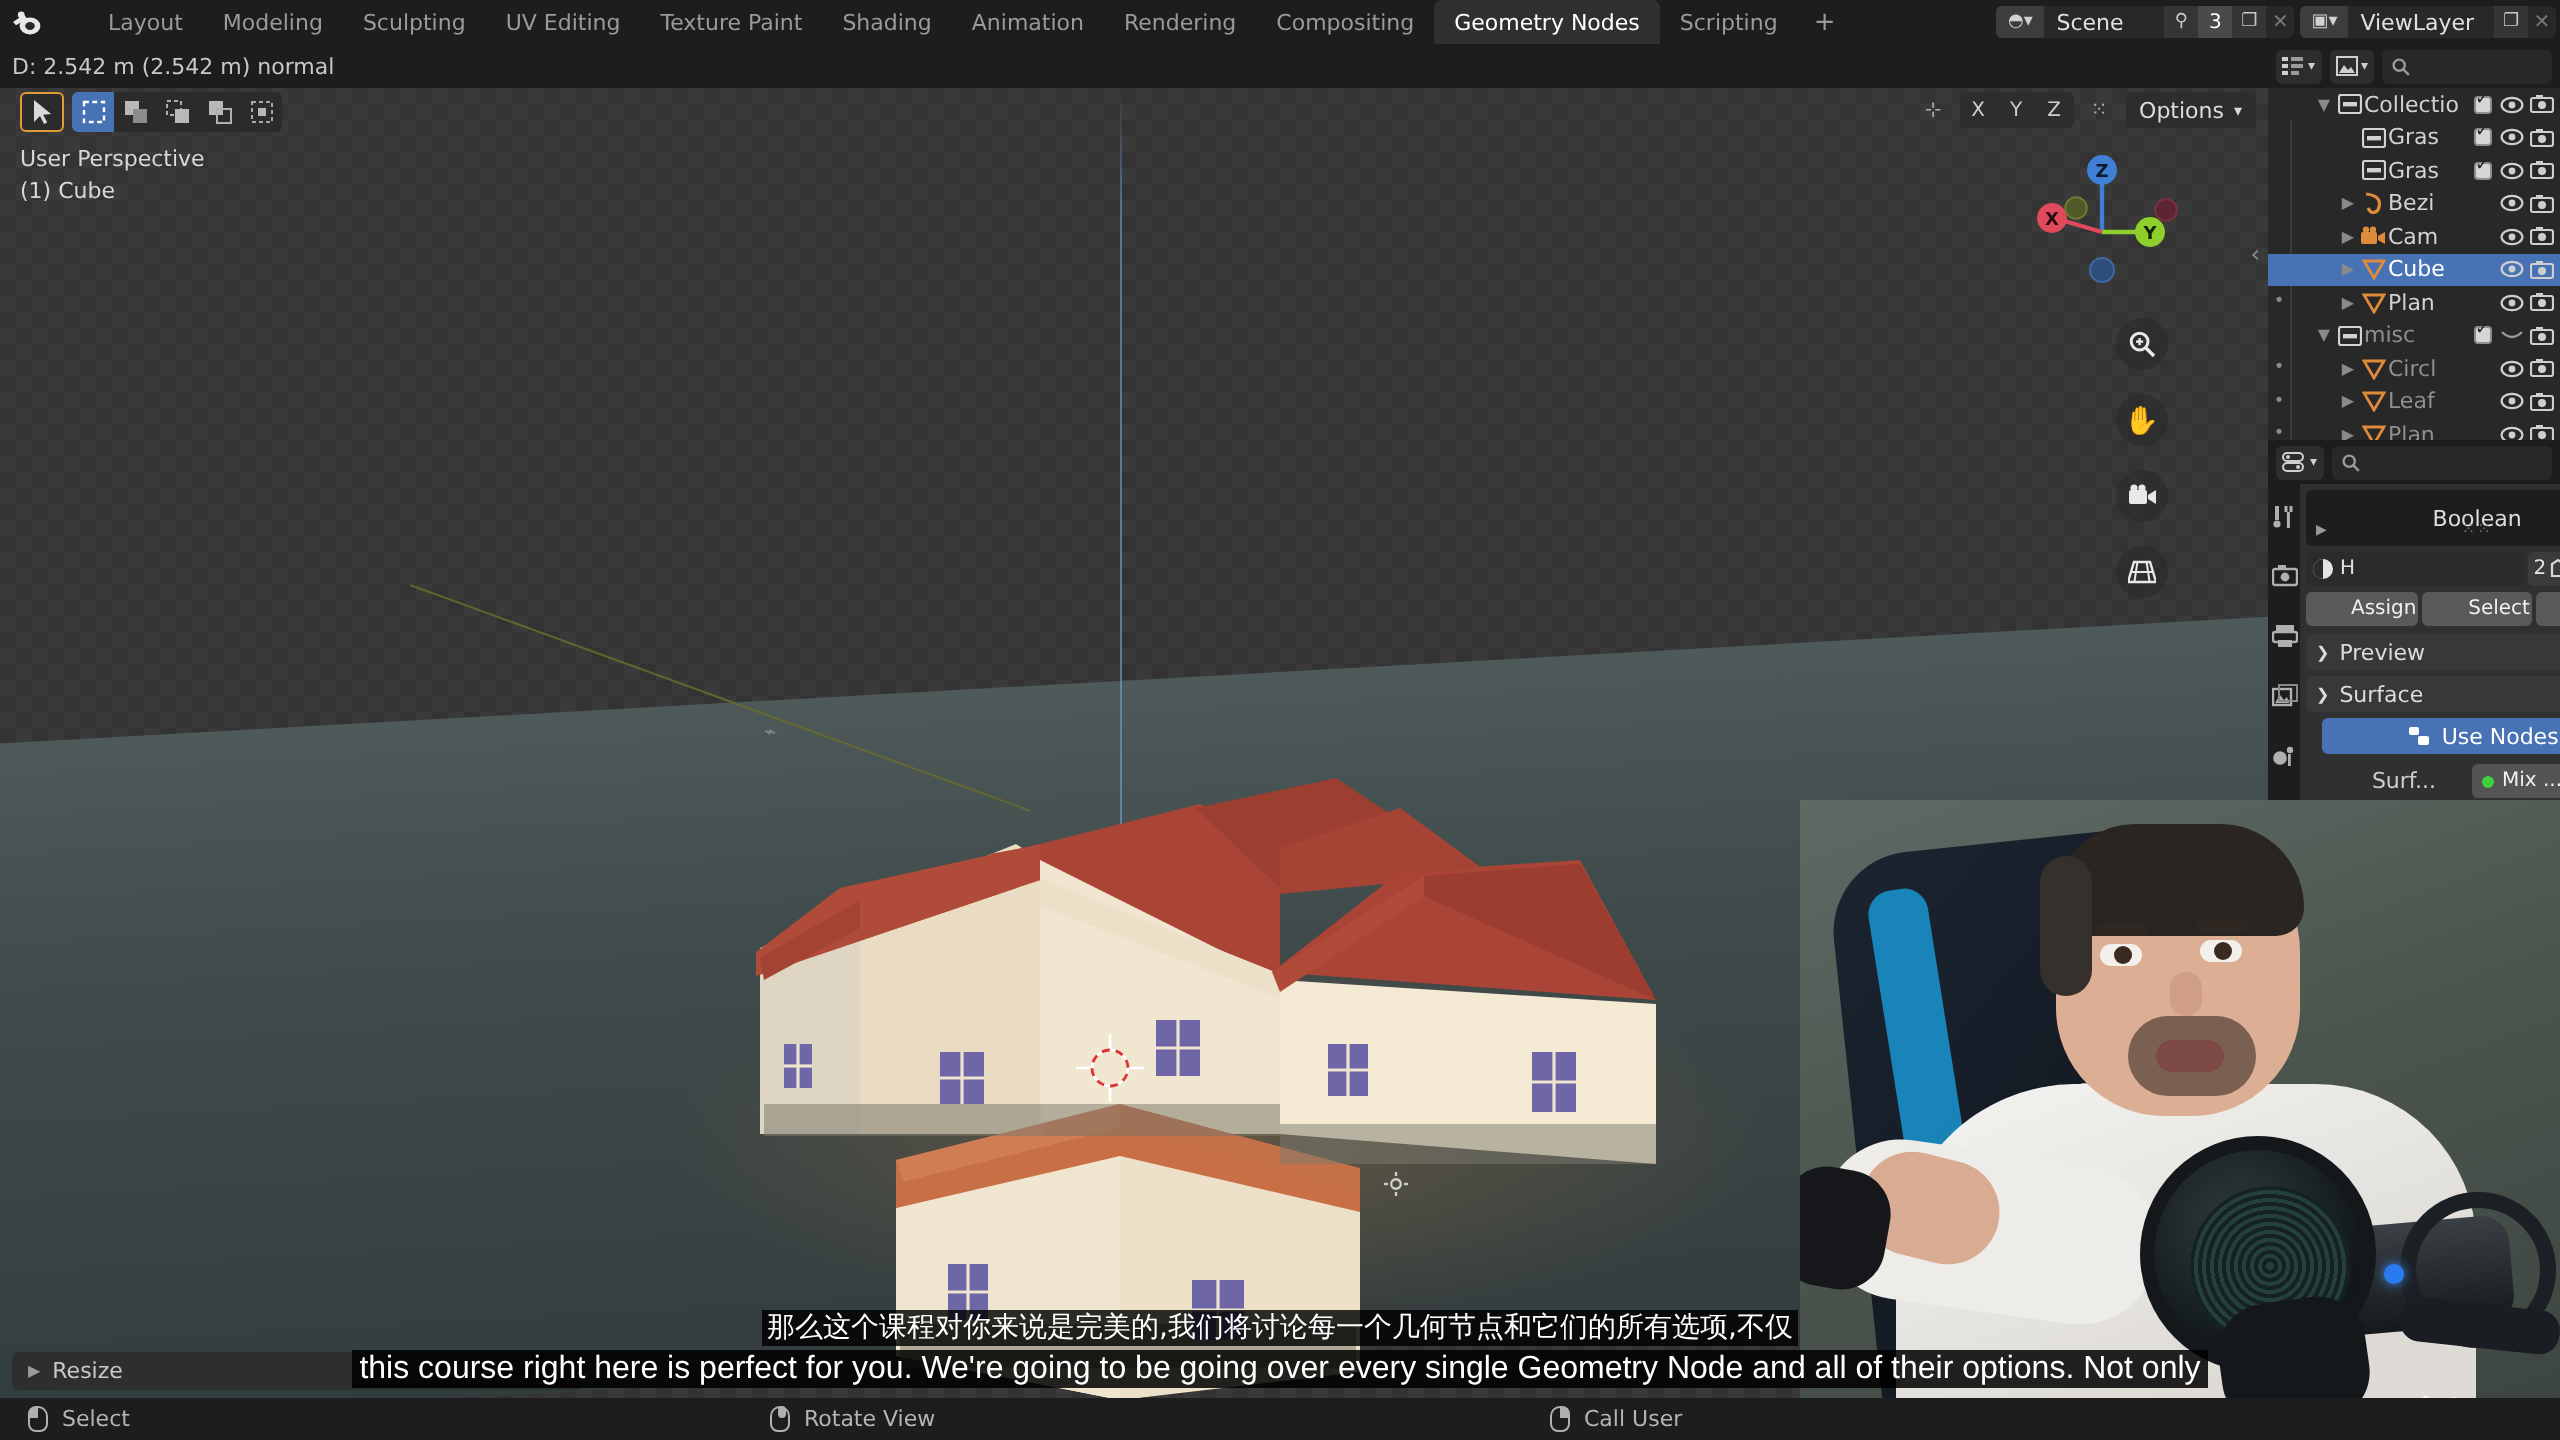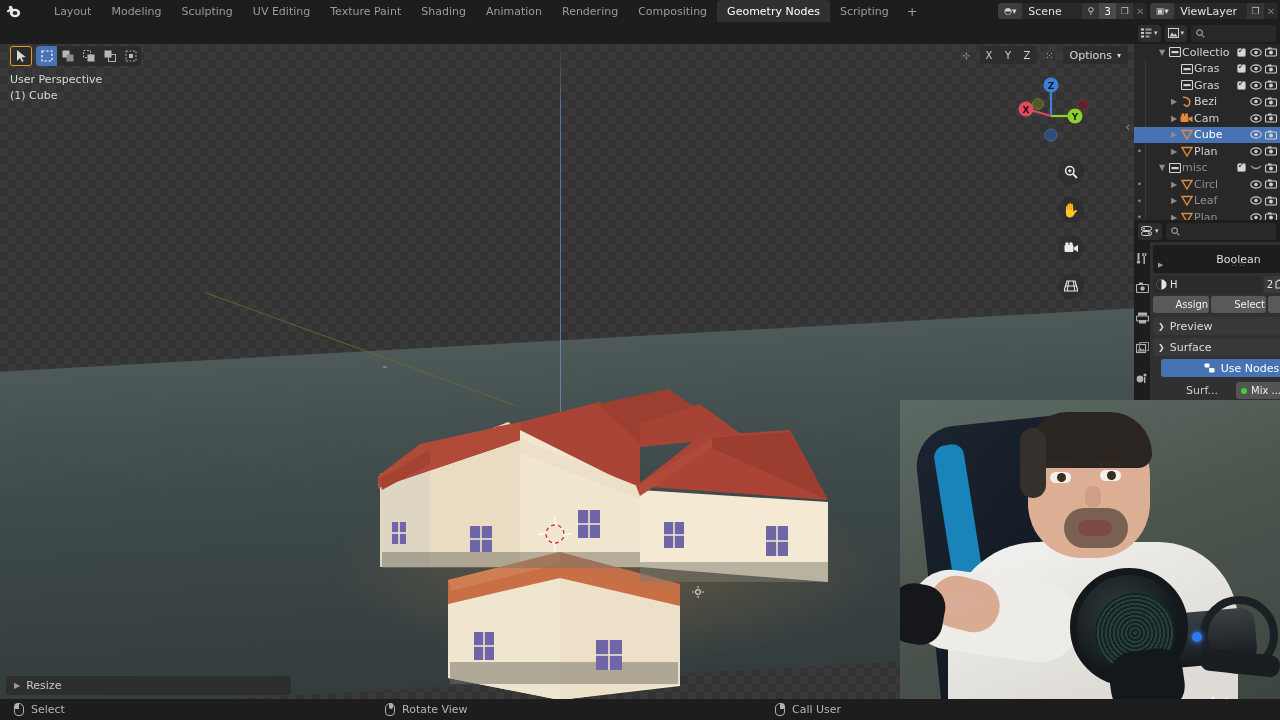--- a/index.html
+++ b/index.html
@@ -301,20 +301,23 @@
       </div>
       <div class="tb-field">
         <span class="tb-ico">▣▾</span>
         <span class="tb-name">ViewLayer</span>
         <span class="tb-btn">❐</span>
         <span class="tb-x">✕</span>
       </div>
     </div>
   </div>
 
+  <div class="vp-header">
+    <span class="vp-header-text">D: 2.542 m (2.542 m) normal</span>
+  </div>
 
   <div class="viewport">
     <div class="vp-sky"></div>
     <div class="vp-ground"></div>
     <div class="vp-ground-glow"></div>
     <div class="axis-line-x"></div>
     <div class="axis-line-y"></div>
 
     <svg width="1134" height="655" style="position:absolute;left:0;top:0;">
 
@@ -1054,20 +1057,26 @@
     <div class="wc-mic-ring"></div>
     <div class="wc-mic">
         <div class="wc-mic-mesh"></div>
       </div>
     <div class="wc-led"></div>
     <div class="wc-arm2"></div>
     <div class="wc-glove2"></div>
     <div class="udemy">ûdemy</div>
   </div>
 
+  <div class="sub-cn">
+    <span>那么这个课程对你来说是完美的,我们将讨论每一个几何节点和它们的所有选项,不仅</span>
+  </div>
+  <div class="sub-en">
+    <span>this course right here is perfect for you. We're going to be going over every single Geometry Node and all of their options. Not only</span>
+  </div>
 
   <div class="statusbar" id="statusbar">
       <div class="sb-item" style="position: absolute; left: 14px;">
         <span class="mouse-ic "></span>
         <span>Select</span>
       </div>
       <div class="sb-item" style="position: absolute; left: 385px;">
         <span class="mouse-ic mid"></span>
         <span>Rotate View</span>
       </div>

